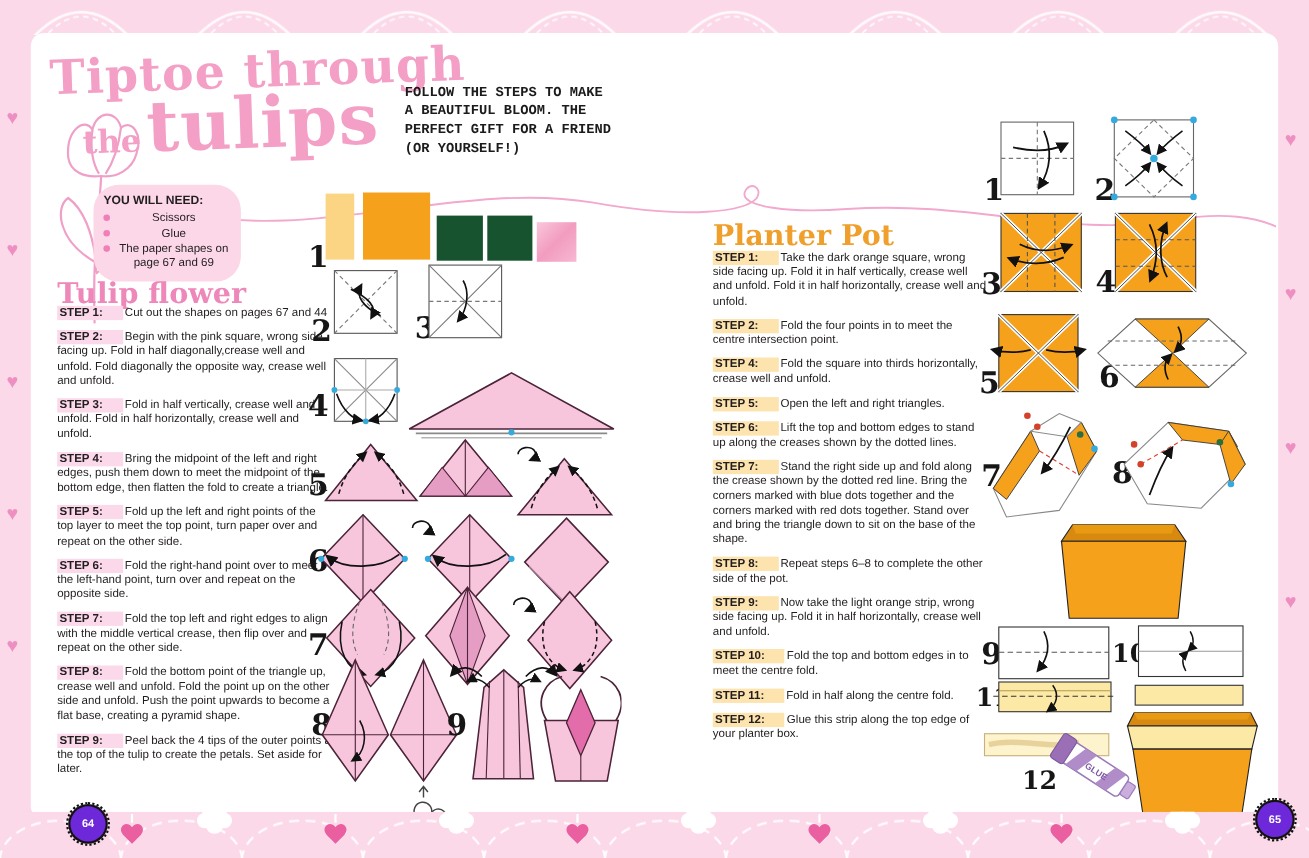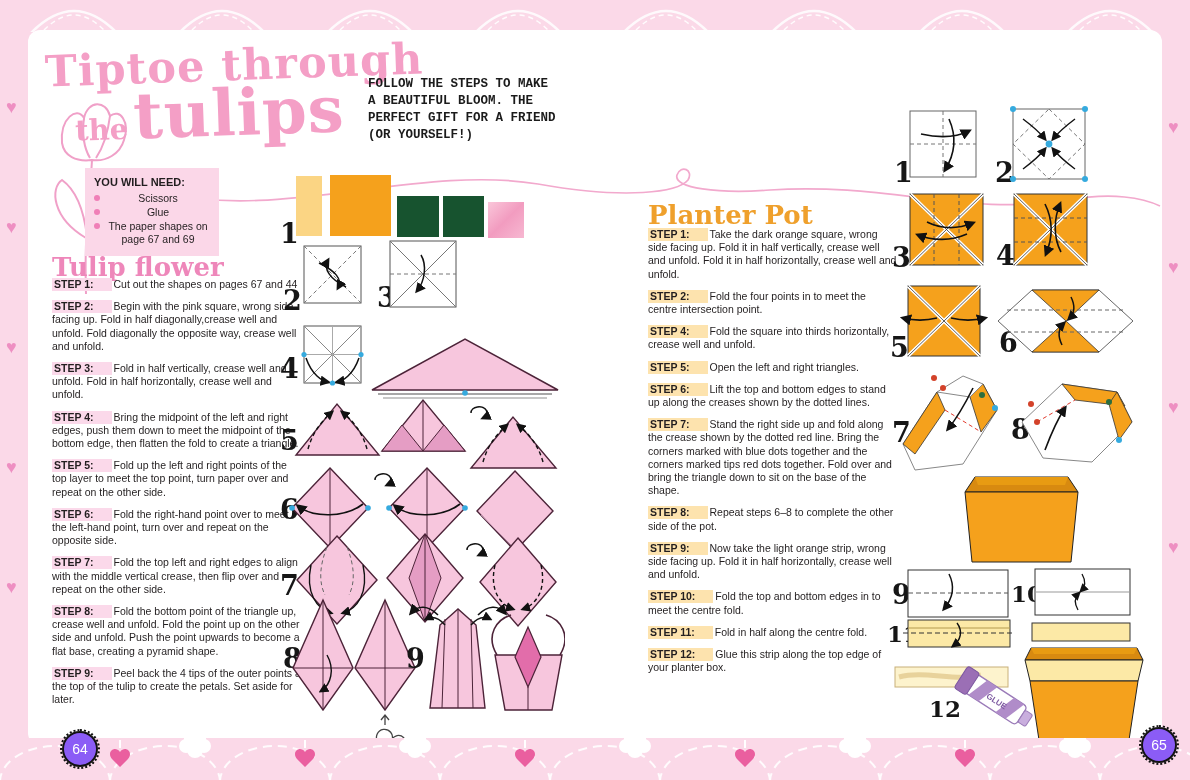--- a/index.html
+++ b/index.html
@@ -10,21 +10,21 @@
   
   .title{position:absolute;left:18px;top:14px;color:#f49fc6;font-family:"DejaVu Serif",serif;
          font-weight:700;line-height:1;transform:rotate(-2deg);}
   .title .l1{font-size:43px;letter-spacing:1px;}
   .title .l2{margin-top:-6px;padding-left:28px;}
   .title .the{font-size:29px;}
   .title .tulips{font-size:64px;letter-spacing:1px;}
   .intro{position:absolute;left:340px;top:46px;width:210px;font-family:"Liberation Mono",monospace;
          font-weight:700;font-size:12.5px;line-height:17px;color:#1b1b1b;}
   .ywn{position:absolute;left:57px;top:138px;width:116px;background:#fbd7e8;padding:8px 9px 9px 9px;
-       font-size:10.5px;line-height:13px;}
+       font-size:10.5px;line-height:13px;border-radius:23px;}
   .ywn .t{font-weight:700;font-size:11px;margin-bottom:3px;}
   .ywn ul{margin:0;padding:0;list-style:none;}
   .ywn li{padding-left:12px;position:relative;margin-bottom:1px;text-align:center;}
   .ywn li:before{content:"";position:absolute;left:0;top:3px;width:6px;height:6px;border-radius:50%;
                  background:#f07fb7;}
   
   .heading{position:absolute;font-family:"DejaVu Serif",serif;font-weight:700;font-size:26px;}
   .h-pink{color:#ee87ba;}
   .h-orange{color:#efa02c;}
   .steps{position:absolute;font-size:10.5px;line-height:13.2px;}
@@ -35,23 +35,23 @@
   .tulip-steps{left:24px;top:248px;width:252px;}
   .pot-steps{left:620px;top:198px;width:250px;}
   .tulip-heading{left:24px;top:222px;}
   .pot-heading{left:620px;top:170px;}
   
   svg{display:block;}
   .num{font:700 27px "DejaVu Serif",serif;fill:#161616;}
   .num2{font:700 23px "DejaVu Serif",serif;fill:#161616;}
   .abs{position:absolute;}
   
-  .badge{position:absolute;width:32px;height:32px;background:#8b5cf6;border-radius:50%;
-         display:flex;align-items:center;justify-content:center;color:#fff;font-size:14px;
-         font-weight:400;box-shadow:0 0 0 2px #121212;}
+  .badge{position:absolute;width:32px;height:32px;background:#6d28d9;border-radius:50%;
+         display:flex;align-items:center;justify-content:center;color:#fff;font-size:10px;
+         font-weight:700;box-shadow:0 0 0 2px #121212;}
   .badge:after{content:"";position:absolute;inset:-4px;border:2px dotted #121212;border-radius:50%;}
   .badge-l{left:64px;top:733px;}
   .badge-r{left:1143px;top:729px;}
   
   .side-heart{position:absolute;color:#ee8fc2;font-size:18px;line-height:1;}
 </style>
 </head>
 <body>
 
 <div class="spread">
@@ -269,21 +269,21 @@
       </g>
     </svg>
 
     <div class="heading h-orange pot-heading">Planter Pot</div>
     <div class="steps pot-steps">
       <p><span class="lbl or">STEP 1:</span><span>Take the dark orange square, wrong side facing up. Fold it in half vertically, crease well and unfold. Fold it in half horizontally, crease well and unfold.</span></p>
       <p><span class="lbl or">STEP 2:</span><span>Fold the four points in to meet the centre intersection point.</span></p>
       <p><span class="lbl or">STEP 4:</span><span>Fold the square into thirds horizontally, crease well and unfold.</span></p>
       <p><span class="lbl or">STEP 5:</span><span>Open the left and right triangles.</span></p>
       <p><span class="lbl or">STEP 6:</span><span>Lift the top and bottom edges to stand up along the creases shown by the dotted lines.</span></p>
-      <p><span class="lbl or">STEP 7:</span><span>Stand the right side up and fold along the crease shown by the dotted red line. Bring the corners marked with blue dots together and the corners marked tips red dots together. Fold over and bring the triangle down to sit on the base of the shape.</span></p>
+      <p><span class="lbl or">STEP 7:</span><span>Stand the right side up and fold along the crease shown by the dotted red line. Bring the corners marked with blue dots together and the corners marked with red dots together. Stand over and bring the triangle down to sit on the base of the shape.</span></p>
       <p><span class="lbl or">STEP 8:</span><span>Repeat steps 6–8 to complete the other side of the pot.</span></p>
       <p><span class="lbl or">STEP 9:</span><span>Now take the light orange strip, wrong side facing up. Fold it in half horizontally, crease well and unfold.</span></p>
       <p><span class="lbl or">STEP 10:</span><span>Fold the top and bottom edges in to meet the centre fold.</span></p>
       <p><span class="lbl or">STEP 11:</span><span>Fold in half along the centre fold.</span></p>
       <p><span class="lbl or">STEP 12:</span><span>Glue this strip along the top edge of your planter box.</span></p>
     </div>
 
     <svg class="abs" style="left:857px;top:62px" width="278" height="652" viewBox="0 0 278 652">
       <defs>
         <marker id="ahP" markerWidth="7" markerHeight="7" refX="5" refY="3.5" orient="auto">

